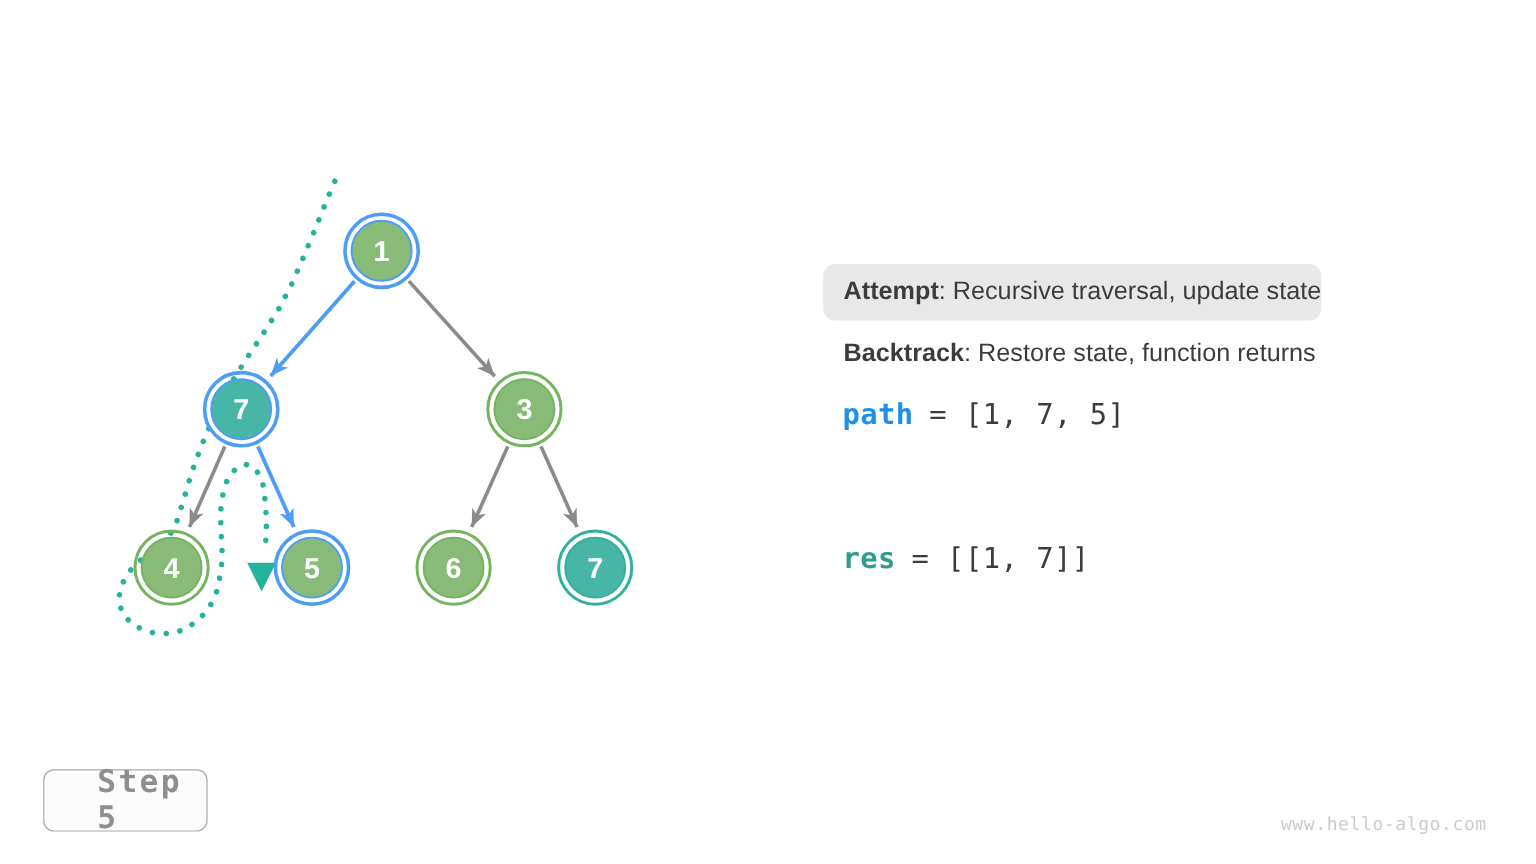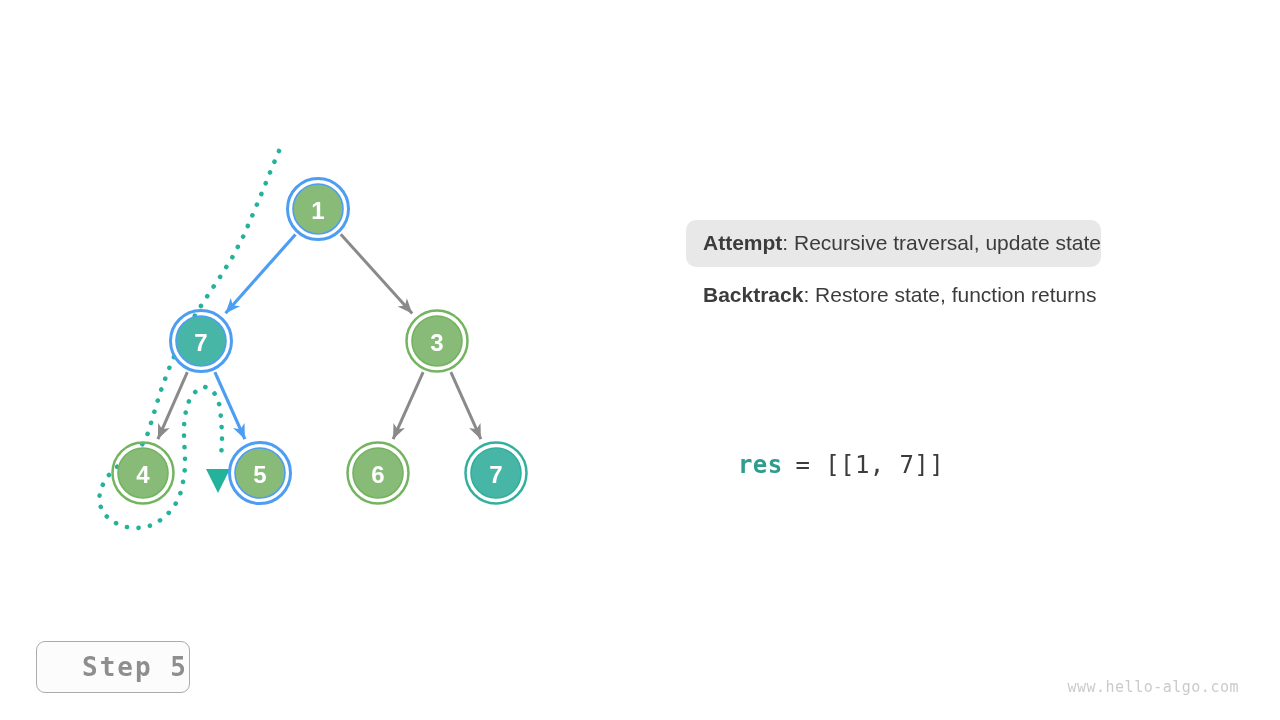--- a/index.html
+++ b/index.html
@@ -54,30 +54,30 @@
 
   .code {
     position: absolute;
     font-family: "DejaVu Sans Mono", monospace;
     font-size: 24px;
     letter-spacing: 0.4px;
     white-space: nowrap;
     color: var(--text-dark, #3C3C3C);
   }
   .path-line { left: 702px; top: 331px; }
-  .res-line  { left: 702px; top: 451px; margin-left: 36px; }
+  .res-line  { left: 702px; top: 451px; }
   .code .var { font-weight: bold; }
   .code .var.blue { color: var(--code-blue, #1F8FE8); }
   .code .var.teal { color: var(--code-teal, #2E9D8E); }
   .code .val { margin-left: 13px; }
 
   .step-box {
     position: absolute;
     left: 36px; top: 641px;
-    width: 154px; height: 52px;
+    width: 137px; height: 52px;
     background: #FCFCFC;
     border: 1.5px solid var(--border-gray, #ABABAB);
     border-radius: 9px;
     box-sizing: border-box;
     display: flex; align-items: center; justify-content: center;
     font-family: "DejaVu Sans Mono", monospace;
     font-size: 26px;
     font-weight: bold;
     letter-spacing: 2px;
     color: var(--step-gray, #8E8E8E);
@@ -164,20 +164,23 @@
   </svg>
 
   <div class="badge">
     <span class="b">Attempt</span><span>: Recursive traversal, update state</span>
   </div>
 
   <div class="panel-line backtrack">
     <span class="b">Backtrack</span><span>: Restore state, function returns</span>
   </div>
 
+  <div class="code path-line">
+    <span class="var blue">path</span><span class="val">= [1, 7, 5]</span>
+  </div>
 
   <div class="code res-line">
     <span class="var teal">res</span><span class="val">= [[1, 7]]</span>
   </div>
 
   <div class="step-box">
     <span>Step 5</span>
   </div>
 
   <div class="watermark">www.hello-algo.com</div>

